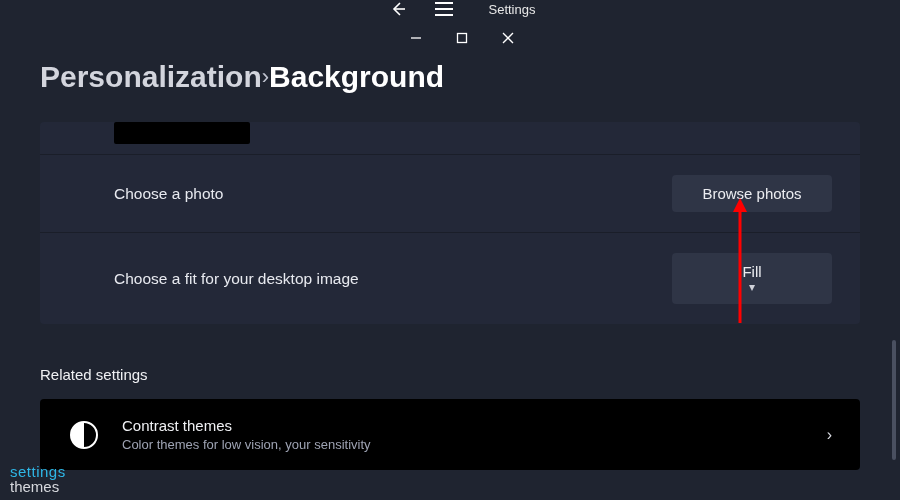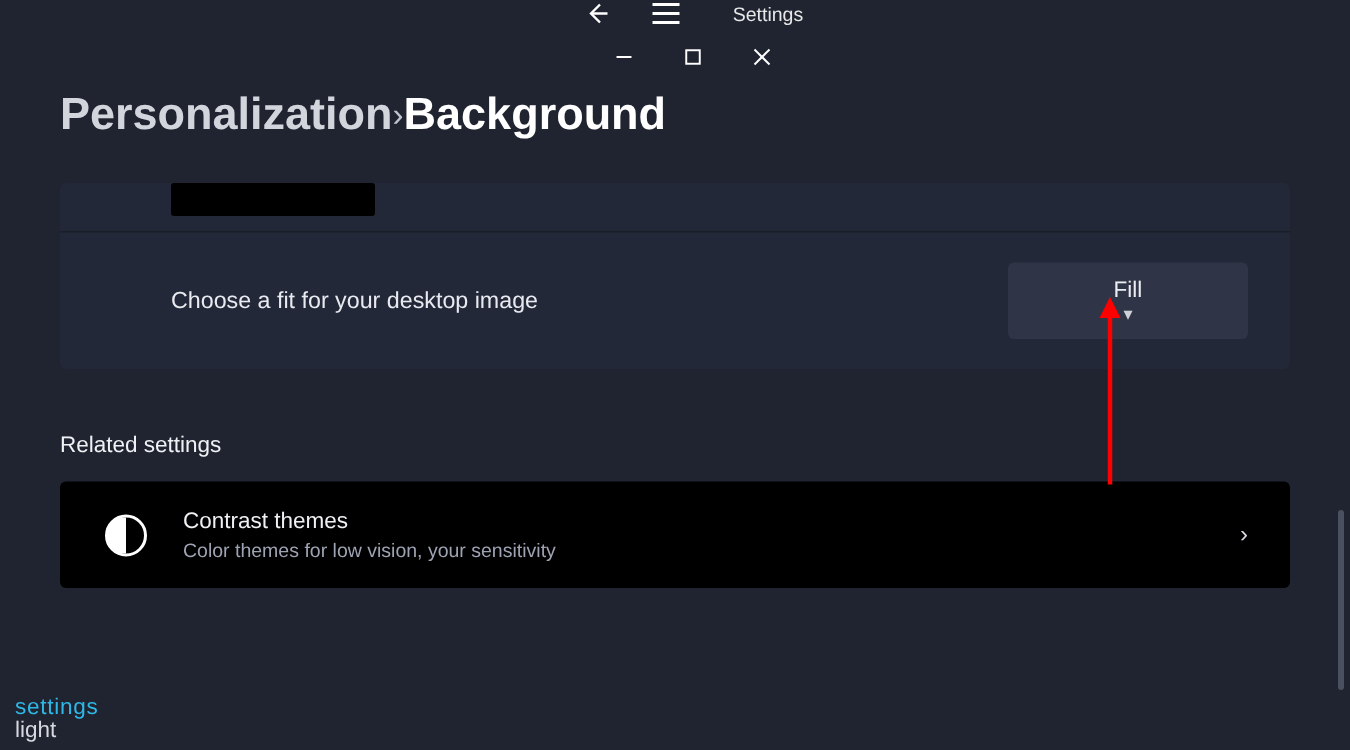--- a/index.html
+++ b/index.html
@@ -186,20 +186,24 @@
   <span class="crumb">Personalization</span>
   <span class="chevron-sep">›</span>
   <span class="crumb current">Background</span>
 </div>
 
 <div class="settings-panel">
   <div class="preview-row">
     <div class="preview-thumb"></div>
   </div>
 
+  <div class="setting-row">
+    <div class="row-label">Choose a photo</div>
+    <button class="btn">Browse photos</button>
+  </div>
 
   <div class="setting-row">
     <div class="row-label">Choose a fit for your desktop image</div>
     <div class="select">
       <span>Fill</span>
       <span class="chev">▾</span>
     </div>
   </div>
 </div>
 
@@ -215,14 +219,14 @@
 
 <svg class="annotation-arrow" width="20" height="130">
   <line x1="10" y1="125" x2="10" y2="10" stroke="#ff0000" stroke-width="3"></line>
   <polygon points="10,0 3,14 17,14" fill="#ff0000"></polygon>
 </svg>
 
 <div class="scrollbar-track"></div>
 
 <div class="watermark">
   <div class="w1">settings</div>
-  <div class="w2">light</div>
+  <div class="w2">themes</div>
 </div>
 
 </body></html>

